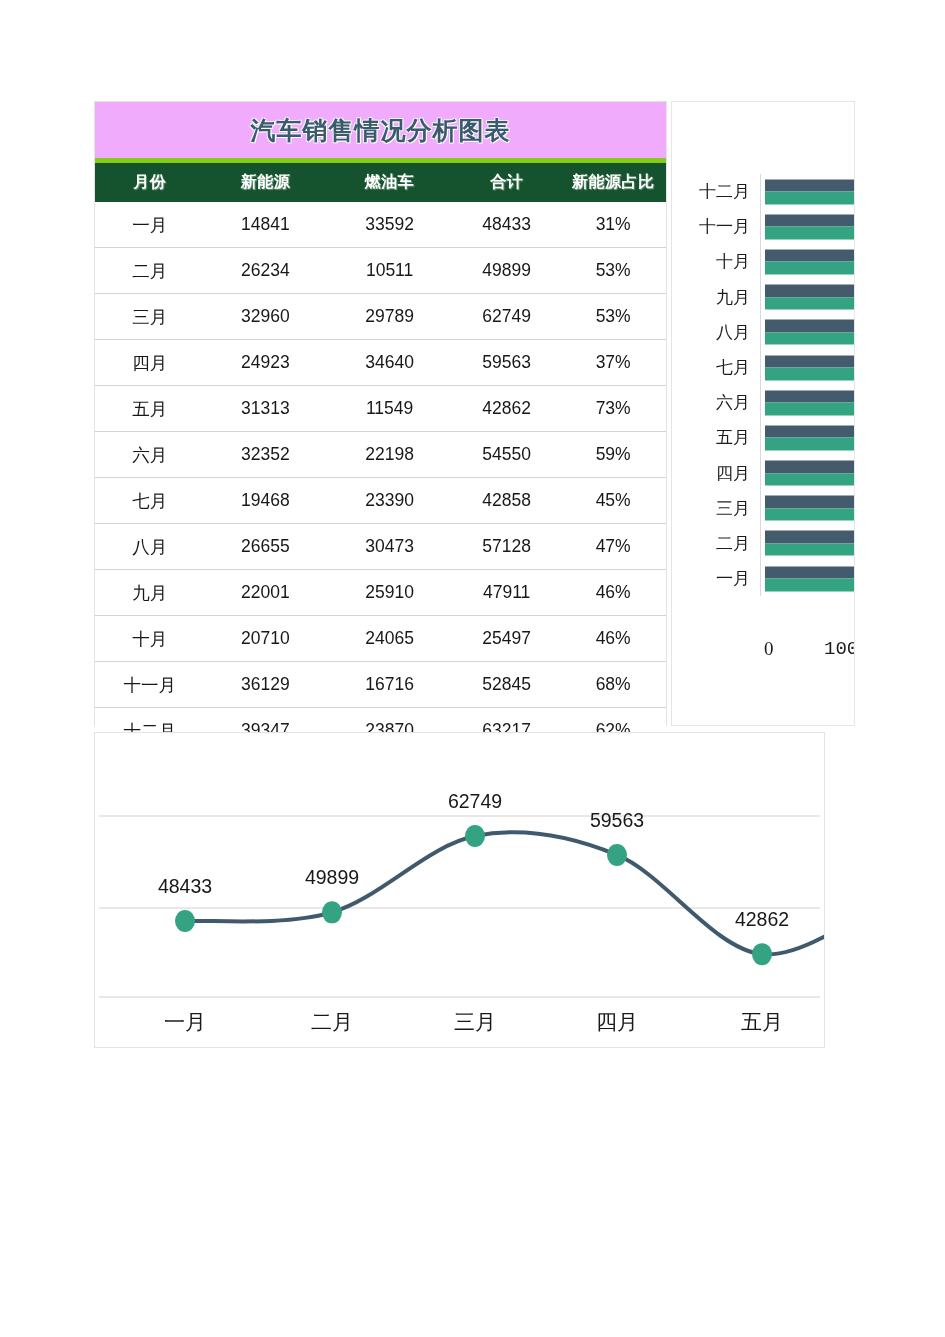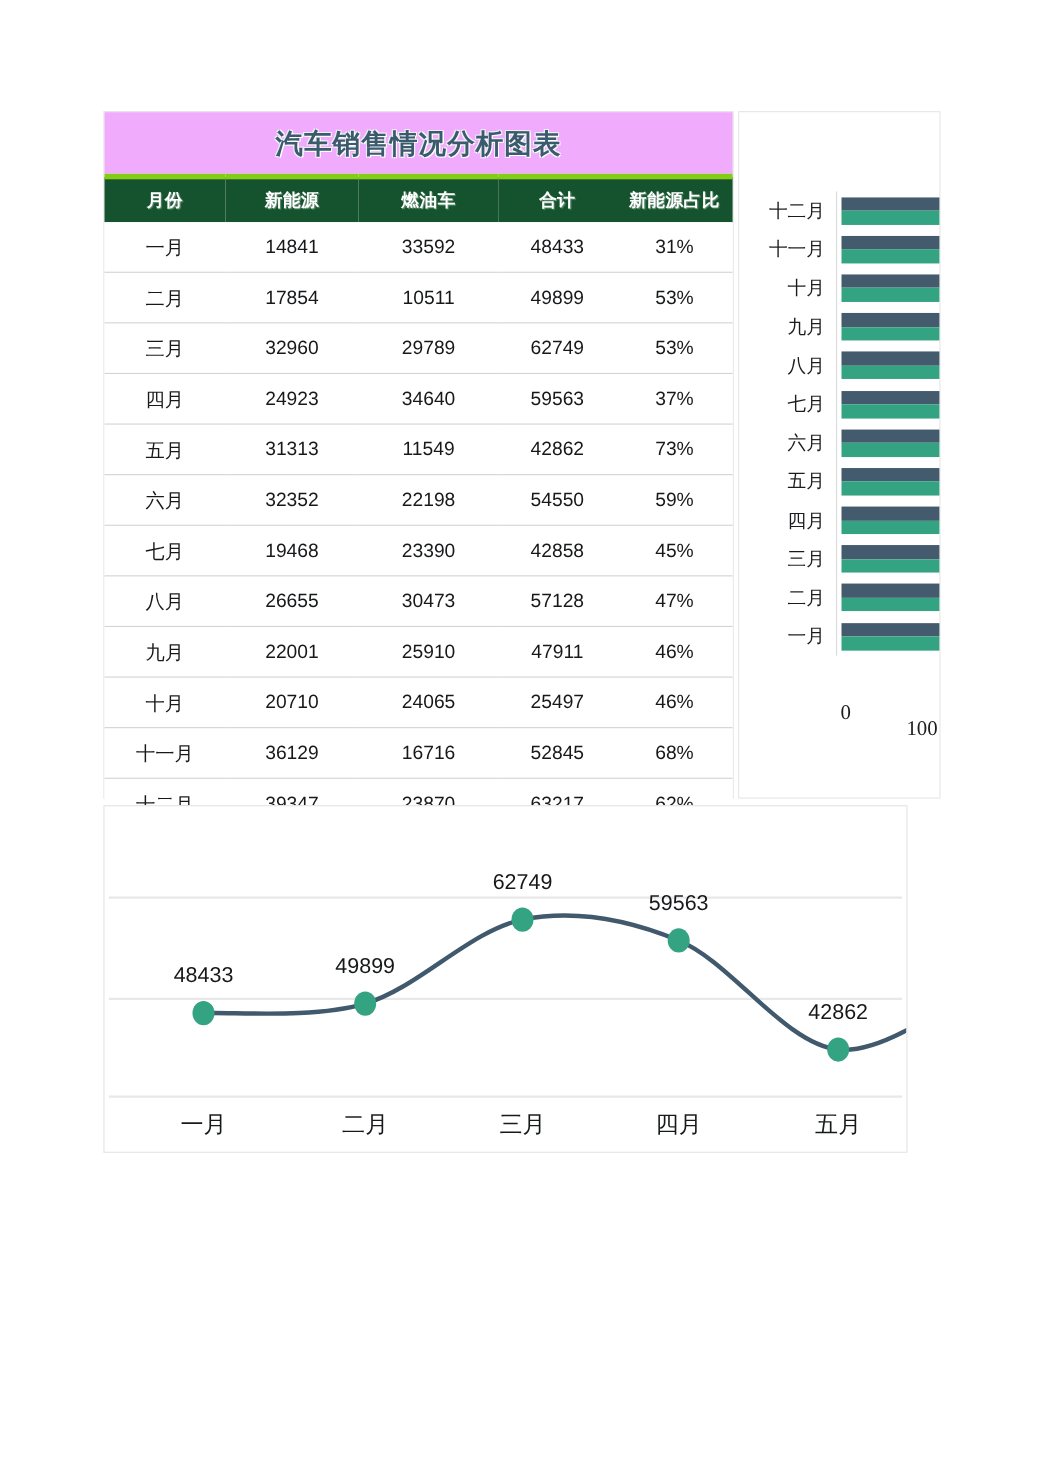--- a/index.html
+++ b/index.html
@@ -140,21 +140,21 @@
     width: 96px;
     height: 26px;
   }
   .axis-tick {
     position: absolute;
     font-size: 19px;
     color: #1b1c1e;
     font-family: "Liberation Serif", "DejaVu Serif", serif;
   }
   #tick-0   { left: 4px; top: 0; }
-  #tick-100 { left: 64px; top: 14px; }
+  #tick-100 { left: 64px; top: 0; font-family: Liberation Mono, monospace; }
 
   
   #line-panel {
     position: absolute;
     left: 94px;
     top: 732px;
     width: 731px;
     height: 316px;
     background: #ffffff;
     border: 1px solid #e3e3e3;
@@ -204,21 +204,21 @@
     <tbody id="sales-table-body">
         <tr>
           <td>一月</td>
           <td>14841</td>
           <td>33592</td>
           <td>48433</td>
           <td>31%</td>
         </tr>
         <tr>
           <td>二月</td>
-          <td>17854</td>
+          <td>26234</td>
           <td>10511</td>
           <td>49899</td>
           <td>53%</td>
         </tr>
         <tr>
           <td>三月</td>
           <td>32960</td>
           <td>29789</td>
           <td>62749</td>
           <td>53%</td>

